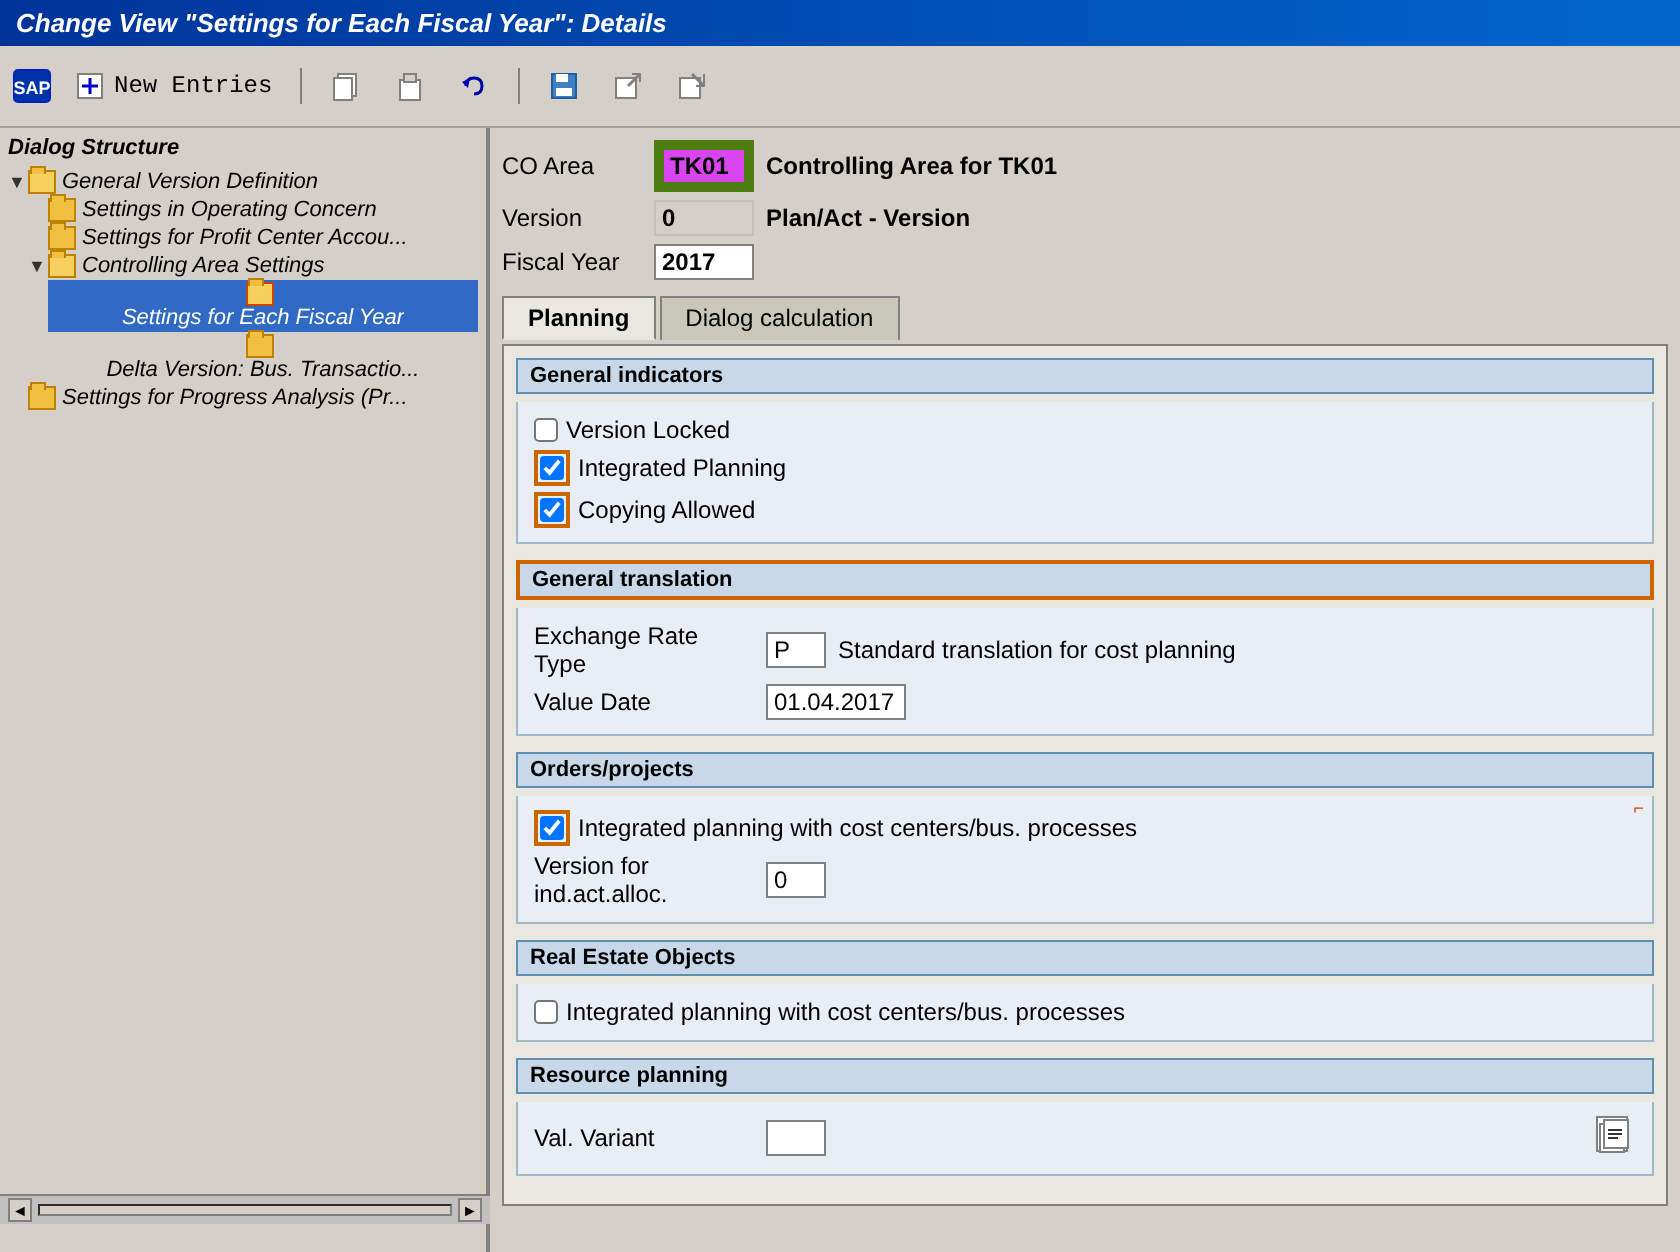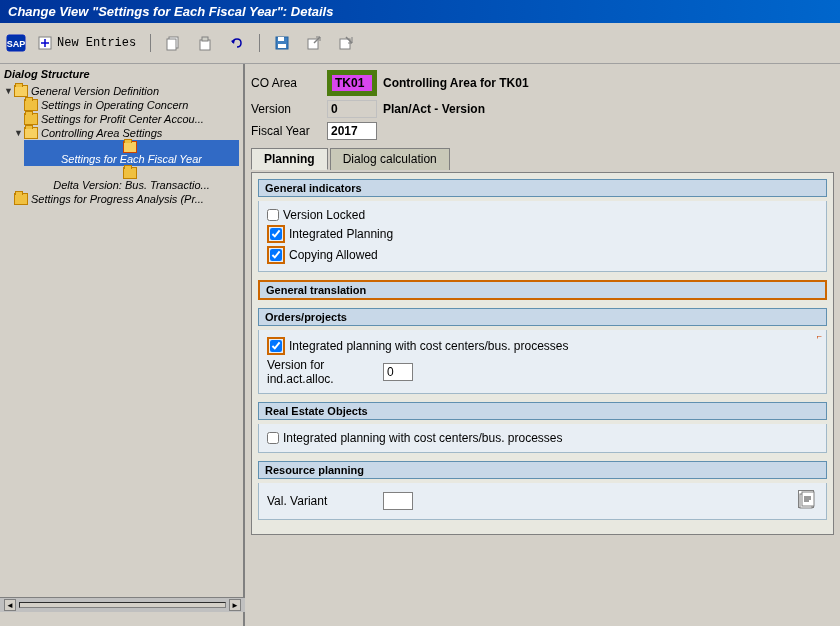--- a/index.html
+++ b/index.html
@@ -378,20 +378,31 @@
             <div class="cb-orange">
               <input type="checkbox" checked="" style="">
             </div>
             <span>Copying Allowed</span>
           </div>
         </div>
       </div>
 
       <div class="section">
         <div class="section-header orange-border">General translation</div>
+        <div class="section-body">
+          <div class="field-row">
+            <span class="field-label">Exchange Rate Type</span>
+            <input type="text" class="field-input" style="width: 24px;" value="P">
+            <span class="field-desc">Standard translation for cost planning</span>
+          </div>
+          <div class="field-row">
+            <span class="field-label">Value Date</span>
+            <input type="text" class="field-input" style="width: 70px;" value="01.04.2017">
+          </div>
+        </div>
       </div>
 
       <div class="section">
         <div class="section-header">Orders/projects</div>
         <div class="section-body" style="position:relative;">
           <div class="checkbox-row">
             <div class="cb-orange">
               <input type="checkbox" checked="" style="">
             </div>
             <span>Integrated planning with cost centers/bus. processes</span>

